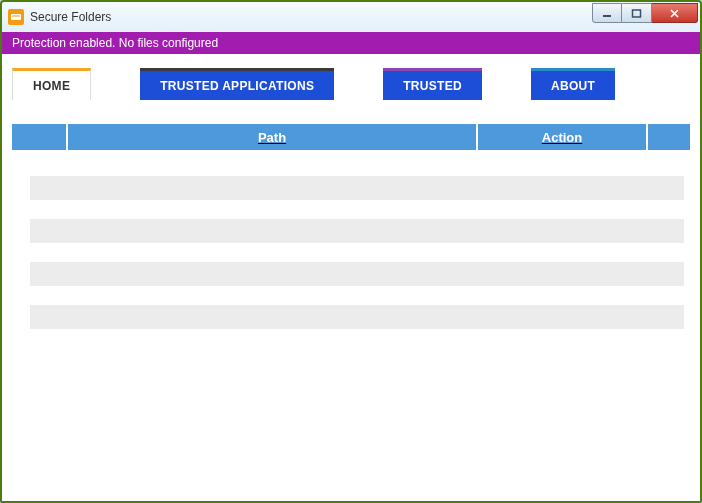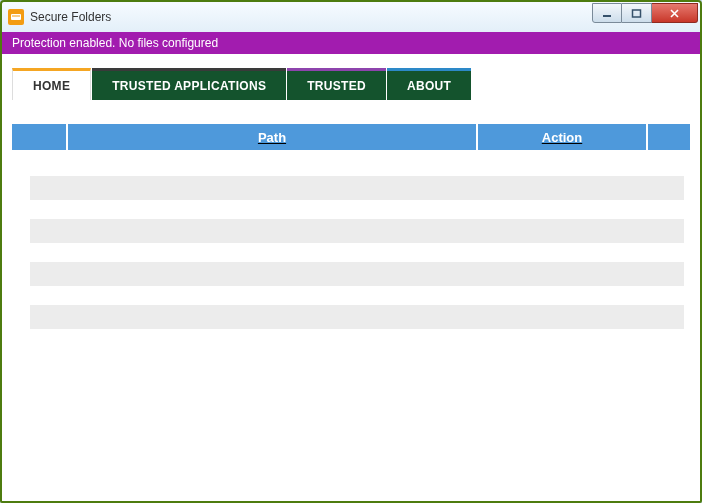--- a/index.html
+++ b/index.html
@@ -51,26 +51,26 @@
     display: flex; align-items: center;
   }
   
   .body-area {
     flex: 1;
     padding: 14px 10px 10px 10px;
     display: flex; flex-direction: column;
     background: #fff;
   }
   
-  .tabs { display: flex; height: 32px; }
+  .tabs { display: flex; height: 32px; gap: 48px; }
   .tab {
     padding: 0 20px;
     display: flex; align-items: center; justify-content: center;
     font-size: 12px; font-weight: 700; letter-spacing: 0.3px;
-    color: #fff; background: #14532d;
+    color: #fff; background: #1d4ed8;
     border-top: 3px solid #3a3a3a;
     cursor: pointer;
     white-space: nowrap;
   }
   .tab + .tab { margin-left: 1px; }
   .tab.active {
     background: #fff; color: #333;
     border-top: 3px solid #f5a623;
     border-left: 1px solid #ddd; border-right: 1px solid #ddd;
   }

